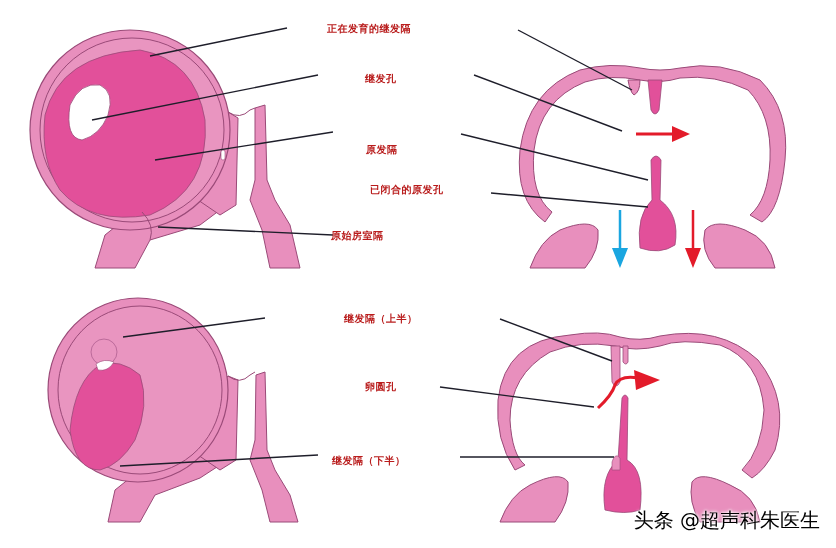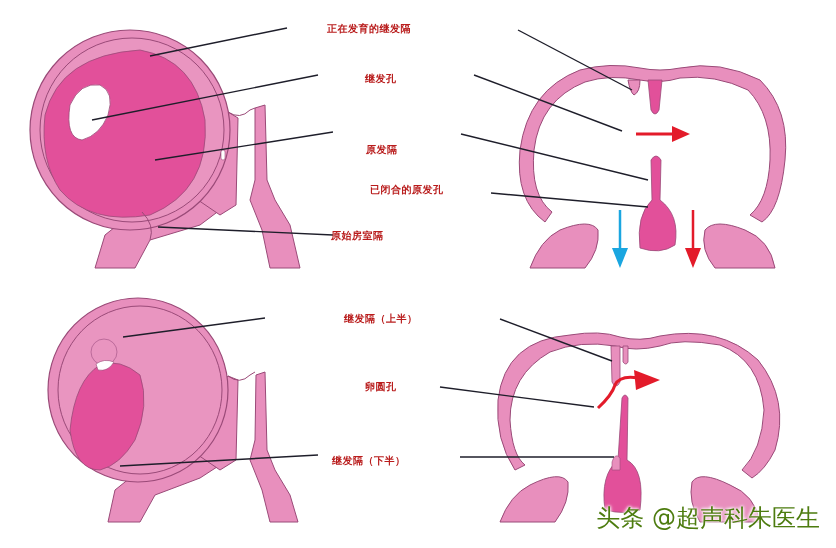--- a/index.html
+++ b/index.html
@@ -1,21 +1,21 @@
 <!DOCTYPE html>
 <html><head>
 <meta charset="utf-8">
 <style>
   html, body { margin: 0; padding: 0; background: #ffffff; }
   body { width: 836px; height: 548px; position: relative; overflow: hidden;
          font-family: "DejaVu Sans", "Liberation Sans", sans-serif; }
   #canvas { position: absolute; left: 0; top: 0; width: 836px; height: 548px; }
   .label { position: absolute; font-size: 10px; font-weight: bold; color: #b91c1c;
            white-space: nowrap; letter-spacing: 0.5px; line-height: 18px; }
-  .watermark { position: absolute; right: 16px; bottom: 14px; font-size: 24px; color: #4d7c0f;
+  .watermark { position: absolute; right: 16px; bottom: 14px; font-size: 20px; color: #000000;
                text-shadow: 0 0 3px #fff, 0 0 3px #fff, 0 0 4px #fff; white-space: nowrap; text-align: right; }
 </style>
 </head>
 <body>
 
 <svg id="canvas" viewBox="0 0 836 548" xmlns="http://www.w3.org/2000/svg">
 
   <g>
 
     <path d="M255,108 L265,105 L267,180 L275,200 L290,225 L300,268 L270,268 L262,230 L250,200 L255,180 Z" fill="#e88fbd" stroke="#9a4a78" stroke-width="1"></path>

